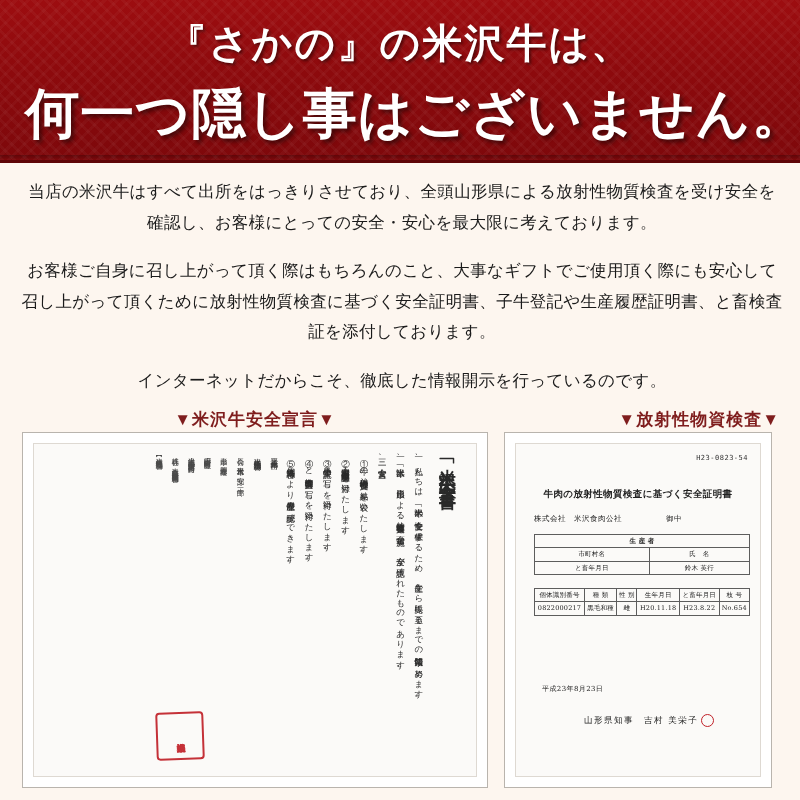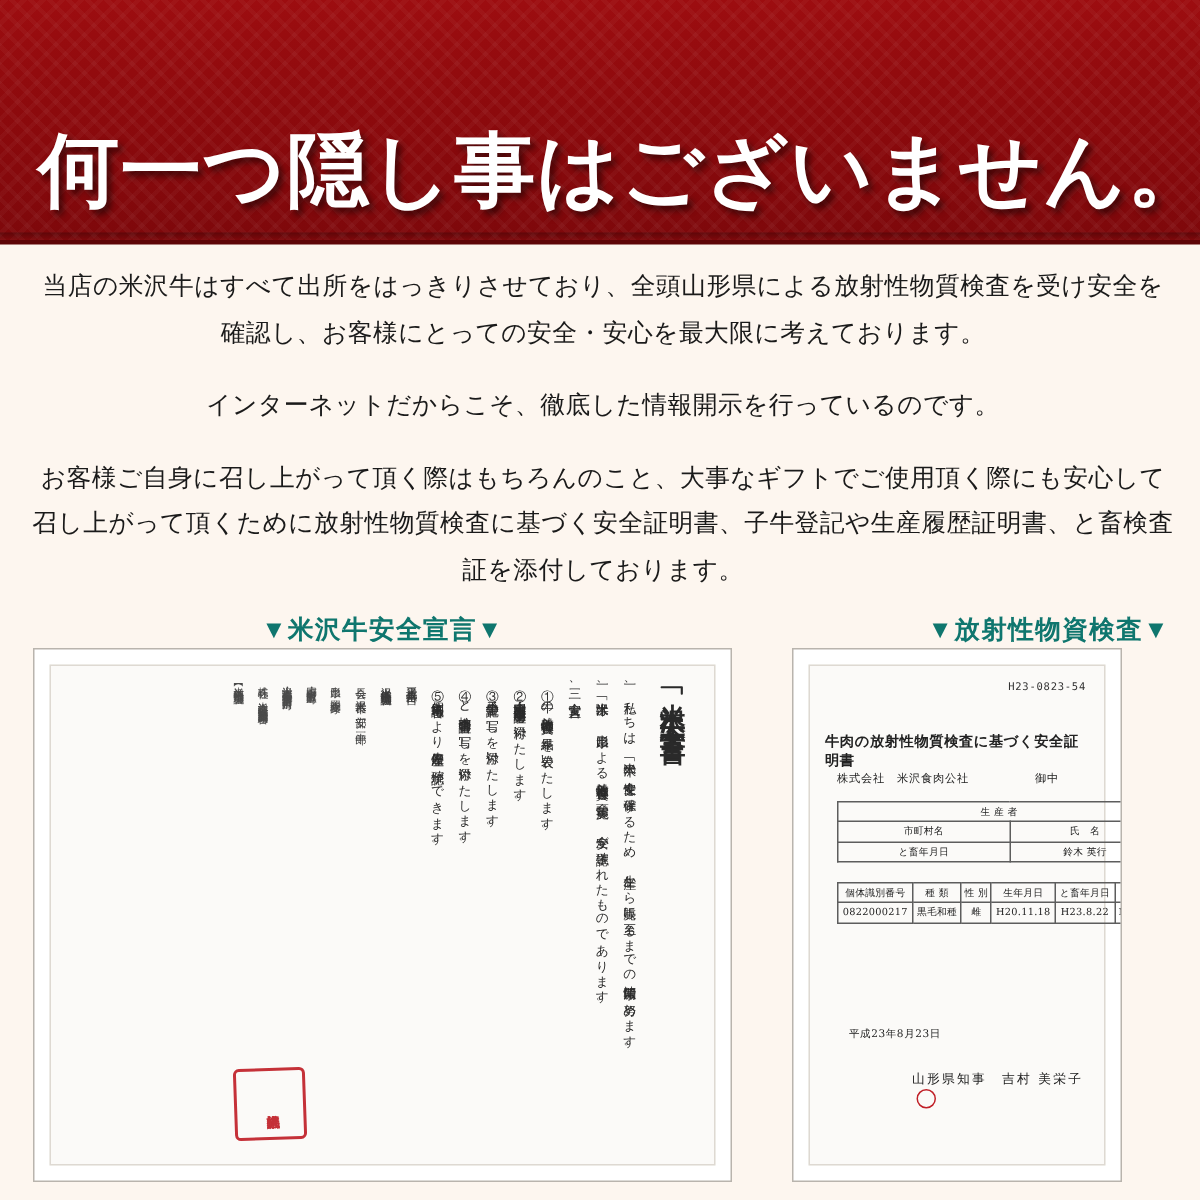--- a/index.html
+++ b/index.html
@@ -85,37 +85,37 @@
   .body-copy p {
     margin: 0 0 18px 0;
     text-align: center;
   }
 
   
   .caption {
     position: absolute;
     font-size: 17px;
     font-weight: bold;
-    color: #0f766e;
+    color: #7f1d1d;
     letter-spacing: 1px;
     white-space: nowrap;
   }
   .caption-left  { top: 408px; left: 30px;  width: 450px; text-align: center; }
   .caption-right { top: 408px; left: 520px; width: 260px; text-align: right; }
 
   
   .doc {
     position: absolute;
     background: #ffffff;
     border: 1px solid #b9b4ad;
     box-sizing: border-box;
     overflow: hidden;
   }
   .doc-left  { top: 432px; left: 22px;  width: 466px; height: 356px; }
-  .doc-right { top: 432px; left: 528px; width: 220px; height: 356px; }
+  .doc-right { top: 432px; left: 504px; width: 268px; height: 356px; }
 
   .doc-inner {
     position: absolute;
     inset: 10px;
     background: #fbfaf8;
     border: 1px solid #ded9d2;
   }
 
   
   .vdoc {
@@ -187,20 +187,21 @@
     font-family: "DejaVu Sans Mono", "Liberation Mono", monospace;
     font-size: 7px;
     letter-spacing: 0.5px;
     color: #333;
   }
   .cert-title {
     position: absolute;
     top: 36px;
     left: 0;
     width: 100%;
+    text-align: center;
     font-size: 9.5px;
     font-weight: bold;
     letter-spacing: 0.4px;
   }
   .cert-company {
     position: absolute;
     top: 62px;
     left: 8px;
     font-size: 7.5px;
     letter-spacing: 0.5px;
@@ -220,21 +221,21 @@
   .cert-table th, .cert-table td {
     border: 1px solid #5d5d5d;
     padding: 2px 1px;
     text-align: center;
     font-weight: normal;
     letter-spacing: 0.2px;
     line-height: 1.3;
   }
   .t1 { top: 82px; }
   .t2 { top: 136px; padding-left: 44px; }
-  .t1 .hdr { font-weight: normal; margin-top: 42px; }
+  .t1 .hdr { font-weight: bold; margin-top: 42px; }
 
   .cert-note {
     position: absolute;
     top: 178px;
     left: 10px;
     width: 214px;
     font-size: 6.8px;
     line-height: 1.6;
     letter-spacing: 0.2px;
   }
@@ -261,27 +262,28 @@
     vertical-align: middle;
     margin-left: 3px;
   }
 </style>
 </head>
 <body>
 
 <div class="page">
 
   <div class="banner">
+    <div class="banner-line1">『さかの』の米沢牛は、</div>
     <div class="banner-line2">何一つ隠し事はございません。</div>
   </div>
 
   <div class="body-copy">
     <p>当店の米沢牛はすべて出所をはっきりさせており、全頭山形県による放射性物質検査を受け安全を確認し、お客様にとっての安全・安心を最大限に考えております。</p>
+    <p>お客様ご自身に召し上がって頂く際はもちろんのこと、大事なギフトでご使用頂く際にも安心して召し上がって頂くために放射性物質検査に基づく安全証明書、子牛登記や生産履歴証明書、と畜検査証を添付しております。</p>
     <p>インターネットだからこそ、徹底した情報開示を行っているのです。</p>
-    <p>お客様ご自身に召し上がって頂く際はもちろんのこと、大事なギフトでご使用頂く際にも安心して召し上がって頂くために放射性物質検査に基づく安全証明書、子牛登記や生産履歴証明書、と畜検査証を添付しております。</p>
   </div>
 
   <div class="caption caption-left">▼米沢牛安全宣言▼</div>
   <div class="caption caption-right">▼放射性物資検査▼</div>
 
   <div class="doc doc-left">
     <div class="doc-inner">
       <div class="vdoc">
         <div class="vcol title">「米沢牛」安全宣言書</div>
         <div class="vcol">一、私たちは、「米沢牛」の安全性を確保するため、生産から販売に至るまでの情報開示に努めます。</div>

